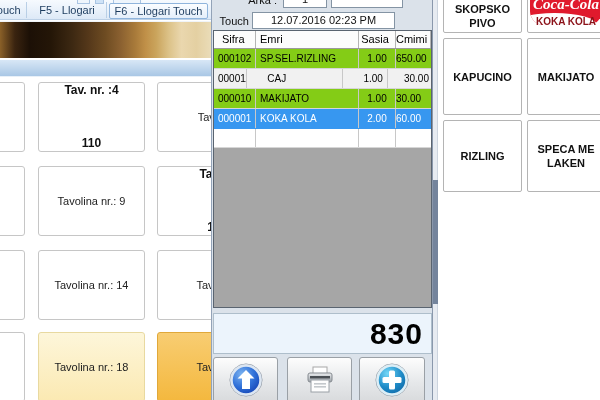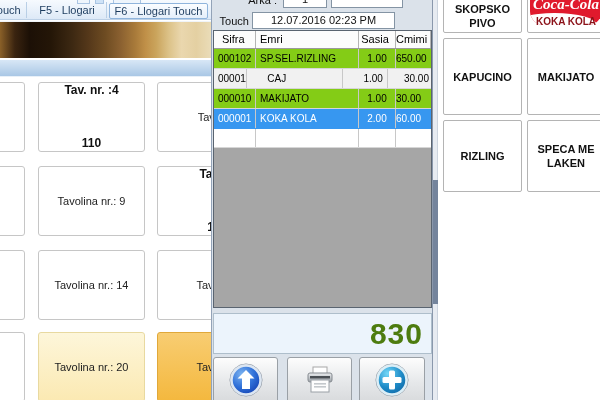--- a/index.html
+++ b/index.html
@@ -62,21 +62,21 @@
   .cw0 { width:42px; padding-left:4px; }
   .cw1 { width:103px; padding-left:4px; }
   .cw2 { width:37px; text-align:center; }
   .cw3 { width:35px; text-align:left; padding-right:1px; border-right:none; }
   .t-head .cw0 { padding-left:8px; }
   .t-head .cw2, .t-head .cw3 { text-align:center; padding-right:4px; }
 
   .total-box { position:absolute; left:1px; top:313px; width:219px; height:41px;
     background:#ecf4fc; border:1px solid #aebecb; }
   .total-amount { position:absolute; right:8px; top:0; width:200px; height:39px; line-height:39px;
-    text-align:right; font-size:30px; font-weight:bold; color:#4d7c0f; letter-spacing:1px; }
+    text-align:right; font-size:30px; font-weight:bold; color:#000000; letter-spacing:1px; }
 
   .act-btn { position:absolute; top:357px; height:46px; border:1px solid #9aa0a6; border-radius:3px;
     background:linear-gradient(#fdfdfd,#e6e8ea 55%,#d8dadc); display:flex; align-items:center; justify-content:center; }
   .ab0 { left:1px; width:65px; }
   .ab1 { left:75px; width:65px; }
   .ab2 { left:147px; width:66px; }
   .act-btn svg { display:block; }
 
   
   .right-panel { position:absolute; left:433px; top:0; width:167px; height:400px; background:#fff; overflow:hidden; }
@@ -143,21 +143,21 @@
     <div class="gbtn c0 r2"></div>
     <div class="gbtn c1 r2">
       <span>Tavolina nr.: 14</span>
     </div>
     <div class="gbtn c2 r2">
       <span>Tavoli</span>
     </div>
 
     <div class="gbtn c0 r3"></div>
     <div class="gbtn c1 r3 cream">
-      <span>Tavolina nr.: 20</span>
+      <span>Tavolina nr.: 18</span>
     </div>
     <div class="gbtn c2 r3 orange">
       <span>Tavoli</span>
     </div>
   </div>
 
   <div class="center-panel">
     <div class="fld-label arka-label">Arka :</div>
     <div class="fld arka-f1">1</div>
     <div class="fld arka-f2"></div>

